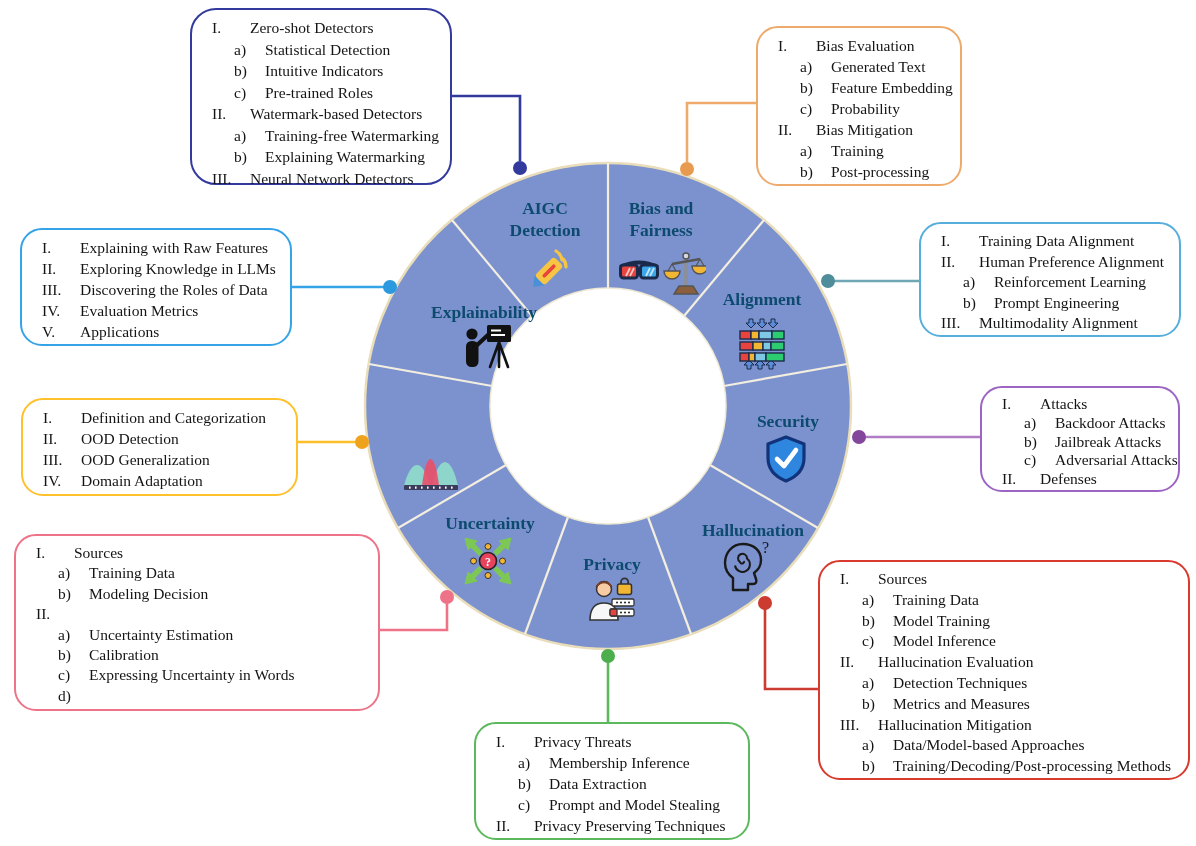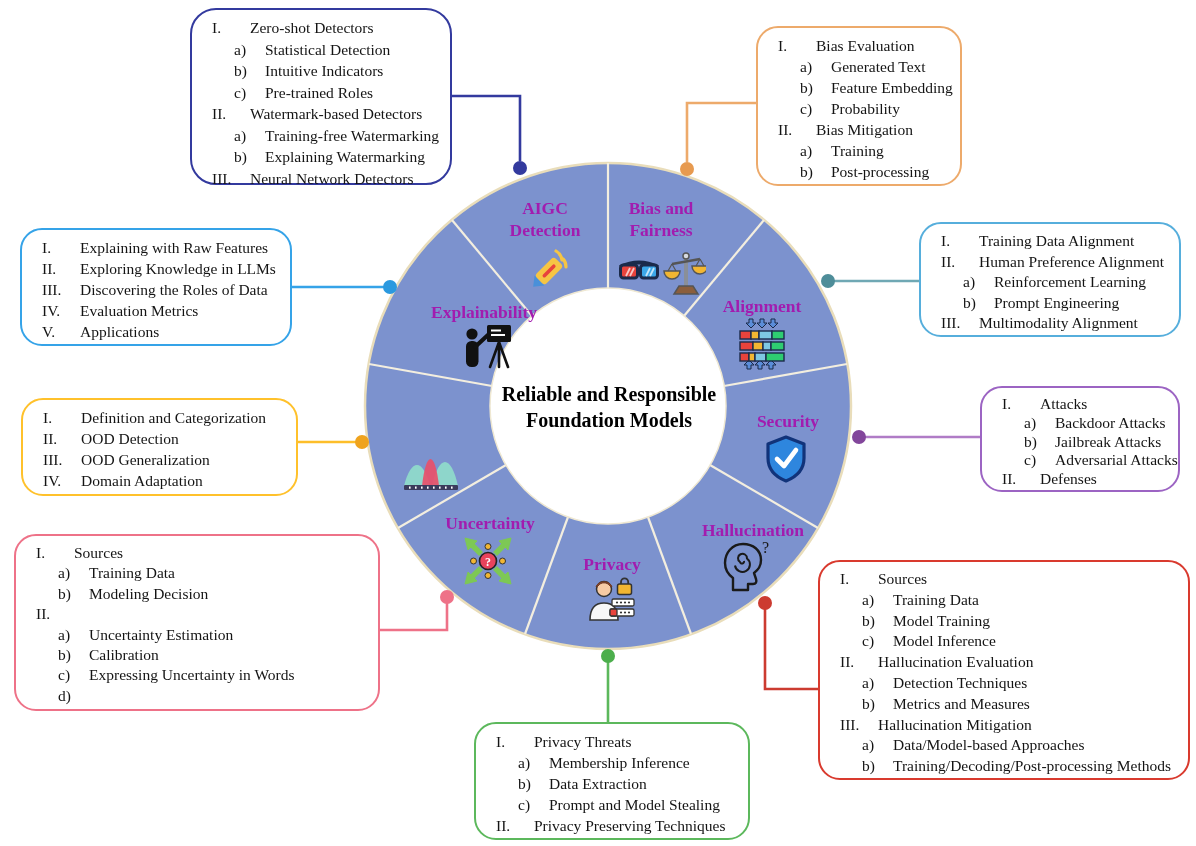--- a/index.html
+++ b/index.html
@@ -11,21 +11,21 @@
   .box{position:absolute;border:2.2px solid #888;border-radius:22px;background:#fff;
        padding:7px 6px 5px 6px;box-sizing:border-box;font-size:15.5px;}
   .li{display:flex;align-items:baseline;white-space:nowrap;}
   .li .num{flex:0 0 auto;}
   .ind1{padding-left:14px;}
   .ind1 .num{width:38px;}
   .ind2{padding-left:36px;}
   .ind2 .num{width:31px;}
   
   .seg-label{position:absolute;text-align:center;font-weight:bold;font-size:17.5px;
-             line-height:1.28;color:#a21caf;}
+             line-height:1.28;color:#0c4a6e;}
   .icon{position:absolute;}
   #title{position:absolute;left:470px;top:381px;width:278px;text-align:center;
          font-weight:bold;font-size:20px;line-height:26px;color:#000;}
 </style>
 </head>
 <body>
 
 <div id="canvas">
 
   <svg class="overlay" width="1196" height="846">
@@ -62,28 +62,24 @@
       <circle cx="828" cy="281" r="7" fill="#4E8D99"></circle>
       <circle cx="859" cy="437" r="7" fill="#82469B"></circle>
       <circle cx="765" cy="603" r="7" fill="#CC3B30"></circle>
       <circle cx="608" cy="656" r="7" fill="#4CAE4C"></circle>
       <circle cx="447" cy="597" r="7" fill="#EE7288"></circle>
       <circle cx="362" cy="442" r="7" fill="#EFA31D"></circle>
       <circle cx="390" cy="287" r="7" fill="#2B99DF"></circle>
     </g>
   </svg>
 
-  <div id="title">
-    <div>Reliable and Responsible</div>
-    <div>Foundation Models</div>
-  </div>
 
   <div class="seg-label" style="left:490px;top:197px;width:110px;">AIGC Detection</div>
   <div class="seg-label" style="left:606px;top:197px;width:110px;font-family:Liberation Serif, serif;">Bias and Fairness</div>
-  <div class="seg-label" style="left:697px;top:295px;width:130px;">Alignment</div>
+  <div class="seg-label" style="left:697px;top:288px;width:130px;">Alignment</div>
   <div class="seg-label" style="left:723px;top:410px;width:130px;">Security</div>
   <div class="seg-label" style="left:688px;top:519px;width:130px;">Hallucination</div>
   <div class="seg-label" style="left:547px;top:553px;width:130px;">Privacy</div>
   <div class="seg-label" style="left:425px;top:512px;width:130px;">Uncertainty</div>
   <div class="seg-label" style="left:419px;top:301px;width:130px;">Explainability</div>
 
   <svg class="icon" style="left:524px;top:244px;" width="48" height="48">
     <path d="M32,7 q5,3 6,9" stroke="#F6C544" fill="none" stroke-width="3.2" stroke-linecap="round"></path>
     <path d="M39,15 q3,3 3,8" stroke="#F6C544" fill="none" stroke-width="3.2" stroke-linecap="round"></path>
     <g transform="rotate(-45 24 28)">

